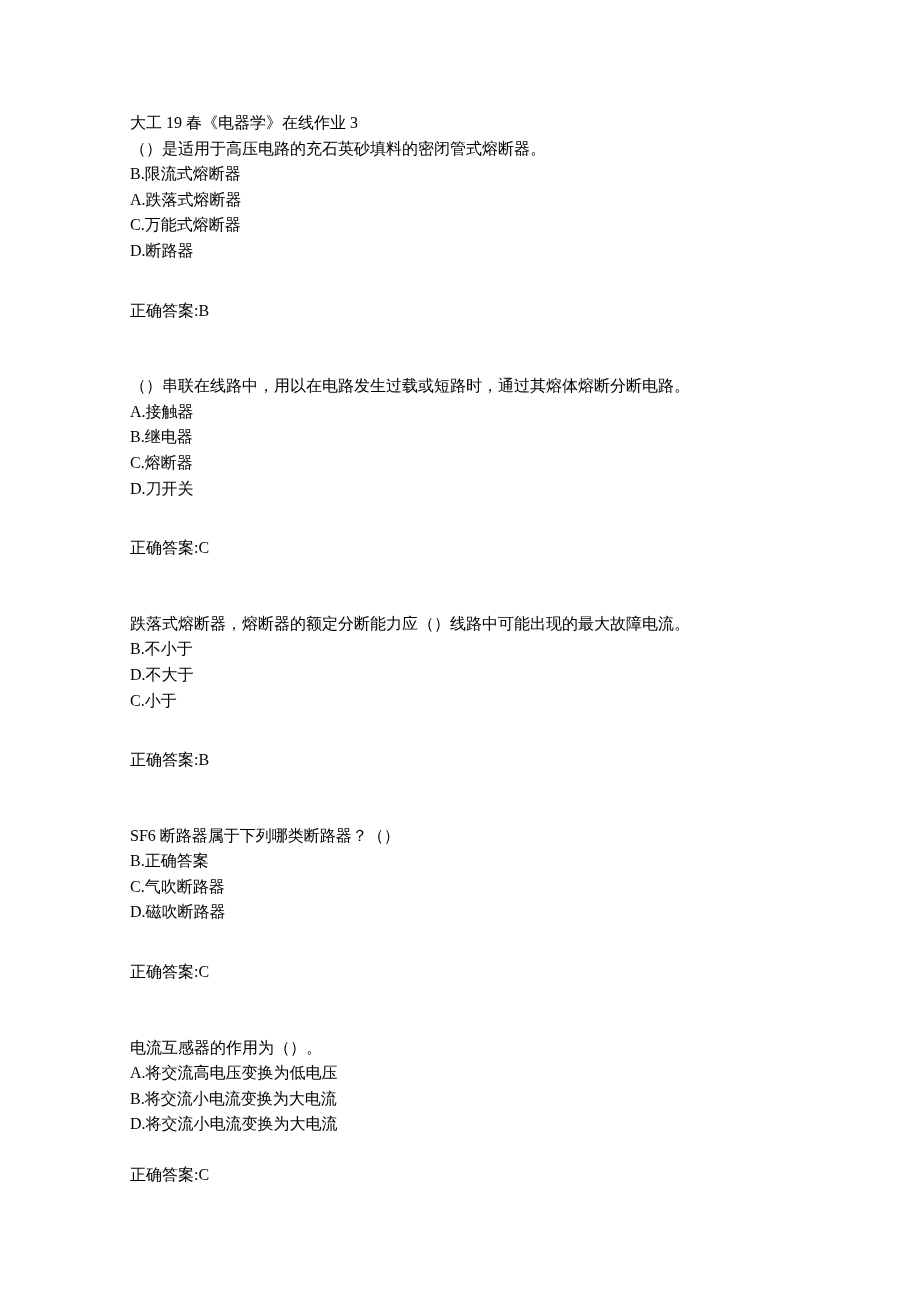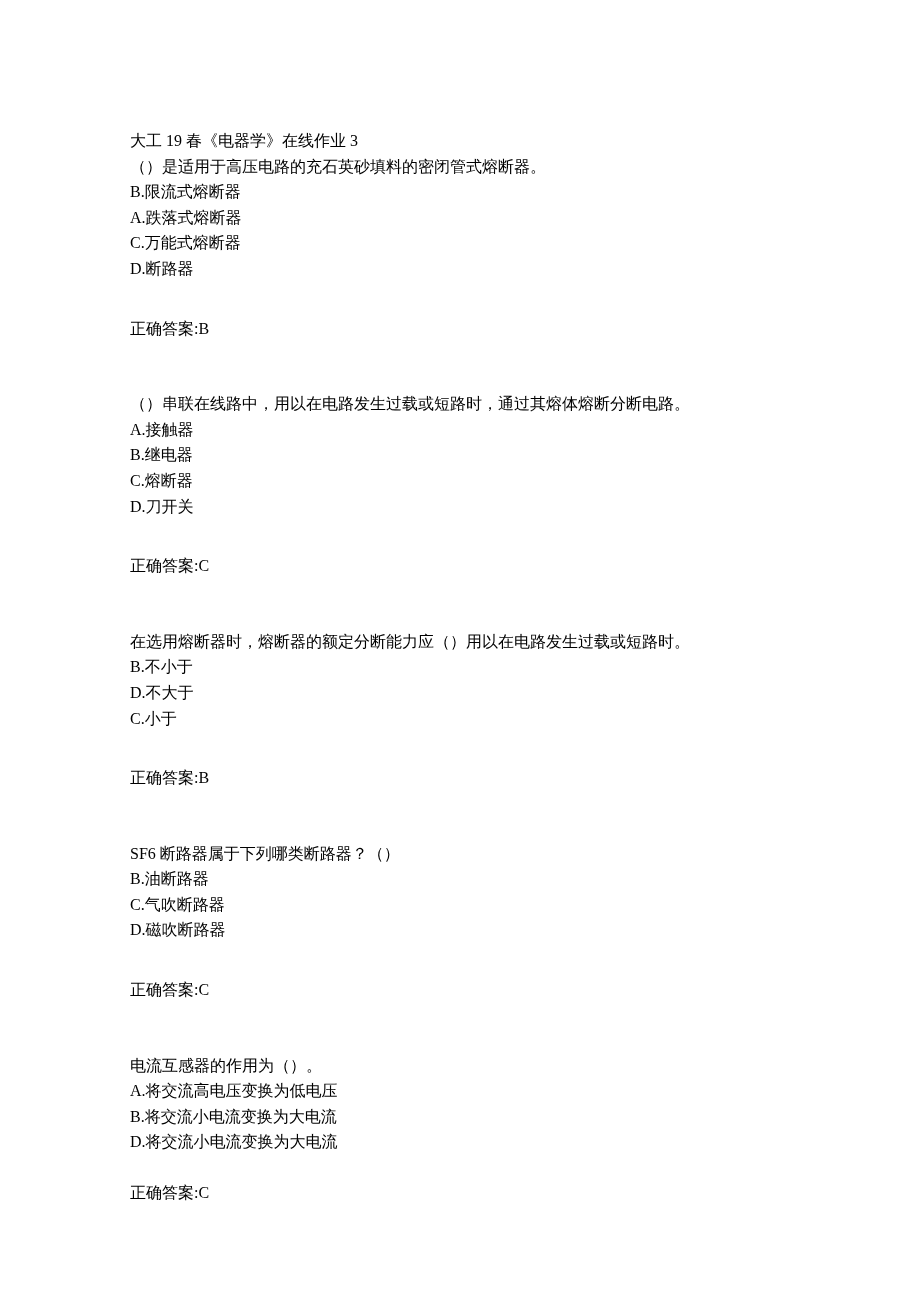--- a/index.html
+++ b/index.html
@@ -11,21 +11,20 @@
       background: #ffffff;
       font-family: "SimSun", "宋体", serif;
       font-size: 16px;
       line-height: 1.6;
       color: #000000;
       padding: 110px 130px 60px 130px;
       width: 920px;
     }
     .document-title {
       margin-bottom: 0;
-      margin-top: 18px;
     }
     .question-block {
       margin-bottom: 0;
     }
     .question-text {
     }
     .option {
     }
     .answer {
       margin-top: 34px;
@@ -53,30 +52,30 @@
 <div class="question-block">
   <div class="question-text">（）串联在线路中，用以在电路发生过载或短路时，通过其熔体熔断分断电路。</div>
   <div class="option">A.接触器</div>
   <div class="option">B.继电器</div>
   <div class="option">C.熔断器</div>
   <div class="option">D.刀开关</div>
   <div class="answer">正确答案:C</div>
 </div>
 
 <div class="question-block">
-  <div class="question-text">在选用熔断器时，熔断器的额定分断能力应（）用以在电路发生过载或短路时。</div>
+  <div class="question-text">跌落式熔断器，熔断器的额定分断能力应（）线路中可能出现的最大故障电流。</div>
   <div class="option">B.不小于</div>
   <div class="option">D.不大于</div>
   <div class="option">C.小于</div>
   <div class="answer">正确答案:B</div>
 </div>
 
 <div class="question-block">
   <div class="question-text">SF6 断路器属于下列哪类断路器？（）</div>
-  <div class="option">B.油断路器</div>
+  <div class="option">B.正确答案</div>
   <div class="option">C.气吹断路器</div>
   <div class="option">D.磁吹断路器</div>
   <div class="answer">正确答案:C</div>
 </div>
 
 <div class="question-block">
   <div class="question-text">电流互感器的作用为（）。</div>
   <div class="option">A.将交流高电压变换为低电压</div>
   <div class="option">B.将交流小电流变换为大电流</div>
   <div class="option">D.将交流小电流变换为大电流</div>

